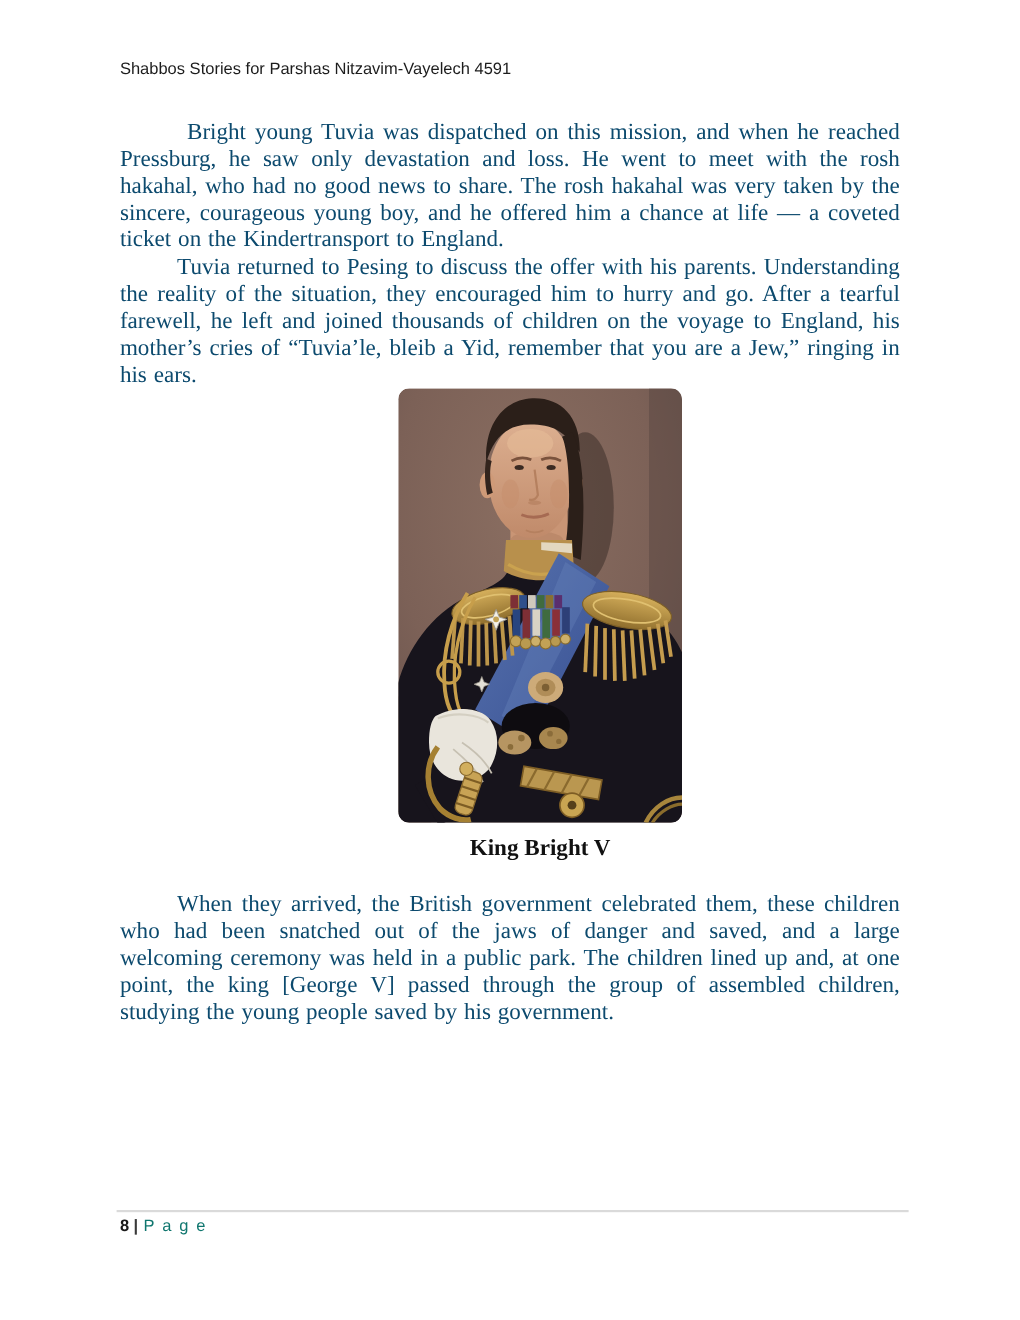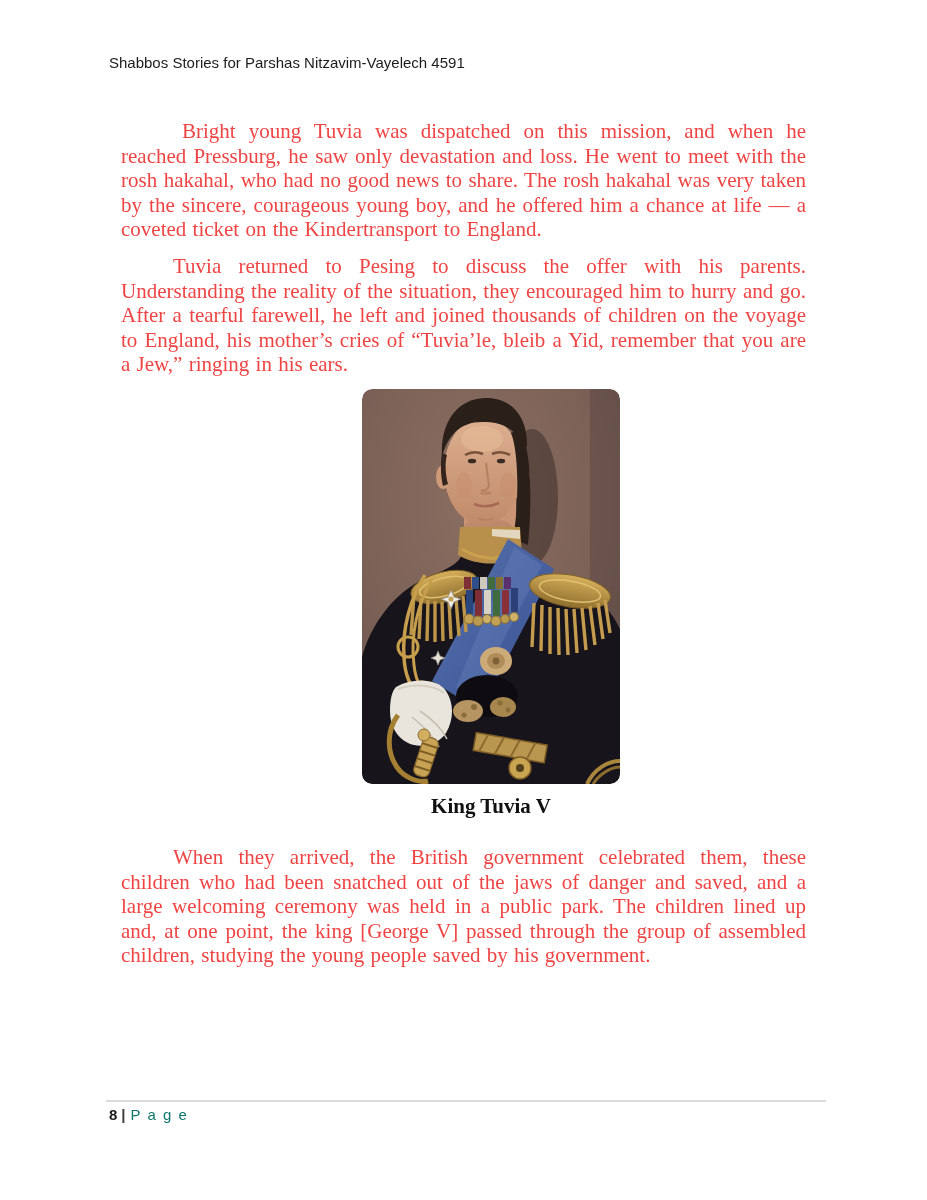--- a/index.html
+++ b/index.html
@@ -21,26 +21,26 @@
     letter-spacing: 0px;
     white-space: nowrap;
   }
   .content {
     position: absolute;
     left: 109px;
     top: 107px;
     width: 709px;
   }
   p.body-par {
-    margin: 12px;
+    margin: 0;
     text-align: justify;
     text-indent: 52px;
     font-size: 21px;
     line-height: 24.6px;
-    color: #ef4444;
+    color: #0c4a6e;
     word-spacing: 1px;
   }
   p.body-par.first { text-indent: 61px; }
   figure.portrait-figure {
     margin: 0;
     margin-left: 253px;
     width: 258px;
   }
   .portrait-frame {
     width: 258px;
@@ -262,21 +262,21 @@
               <line x1="172" y1="350" x2="166" y2="368" stroke="#8a6a2e" stroke-width="2"></line>
             </g>
             <circle cx="158" cy="379" r="11" fill="#c9a552" stroke="#7d5d24" stroke-width="1.5"></circle>
             <circle cx="158" cy="379" r="4" fill="#55401a"></circle>
 
             <path d="M225,395 C232,380 246,372 258,372" stroke="#a8863c" stroke-width="4" fill="none"></path>
             <path d="M231,395 C238,384 250,378 258,378" stroke="#8a6c2c" stroke-width="3" fill="none"></path>
           </g>
         </svg>
       </span>
-      <figcaption class="portrait-caption">King Tuvia V</figcaption>
+      <figcaption class="portrait-caption">King Bright V</figcaption>
     </figure>
 
     <p class="body-par after-figure">When they arrived, the British government celebrated them, these children who had been snatched out of the jaws of danger and saved, and a large welcoming ceremony was held in a public park. The children lined up and, at one point, the king [George V] passed through the group of assembled children, studying the young people saved by his government.</p>
   </div>
 
   <div class="footer-rule"></div>
   <div class="doc-footer">
     <span class="page-num">8</span>
     <span class="sep">|</span>
     <span class="page-label">P a g e</span>

